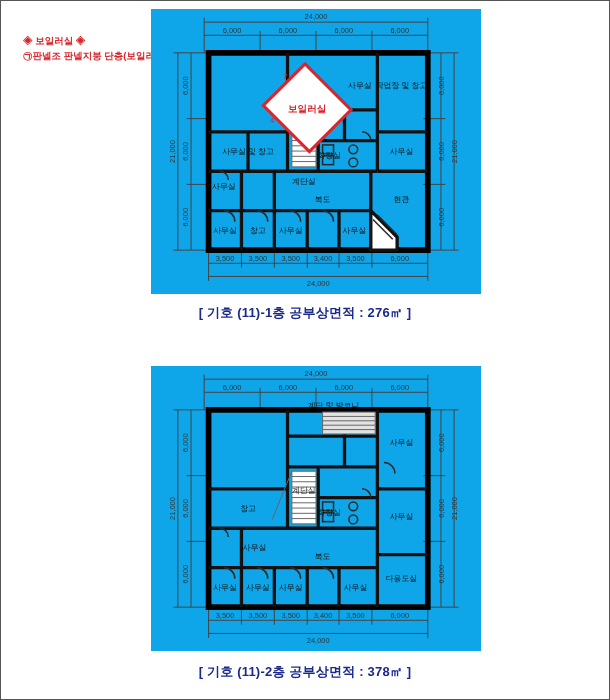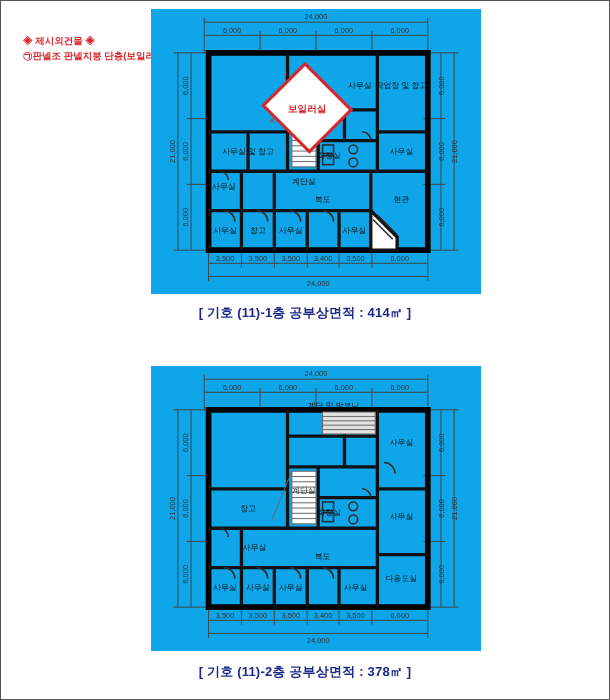--- a/index.html
+++ b/index.html
@@ -65,21 +65,21 @@
   .tdim{ font-family: "Liberation Sans", sans-serif; font-size: 3.4px; fill: #333; text-anchor: middle; }
   .tred{ font-family: "Liberation Sans", sans-serif; font-size: 4.4px; fill: #d8262c; text-anchor: middle; font-weight: bold; }
   .tredsm{ font-family: "Liberation Sans", sans-serif; font-size: 3.6px; fill: #d8262c; text-anchor: middle; }
 </style>
 </head>
 <body>
 
 <div class="page">
 
   <div class="notes">
-    <div class="note-line">◈ 제시외건물 ◈</div>
+    <div class="note-line">◈ 보일러실 ◈</div>
     <div class="note-line">㉠판넬조 판넬지붕 단층(보일러실) 약28㎡</div>
   </div>
 
   <div class="drawing" id="plan1">
     <svg viewBox="0 0 150 130" width="330" height="285">
 
       <g class="dim">
         <line x1="24" y1="6" x2="126" y2="6"></line>
         <line x1="24" y1="12" x2="126" y2="12"></line>
         <line x1="24" y1="4" x2="24" y2="20"></line>
@@ -217,21 +217,21 @@
 
       <g>
         <polygon class="red redfill" points="70,25 91,46 72,65 51,44"></polygon>
         <text class="tred" x="71" y="47">보일러실</text>
         <text class="tredsm" x="61" y="32">7</text>
         <text class="tredsm" x="55" y="52">4</text>
       </g>
     </svg>
   </div>
 
-  <div class="caption" id="caption1">[ 기호 (11)-1층 공부상면적 : 414㎡ ]</div>
+  <div class="caption" id="caption1">[ 기호 (11)-1층 공부상면적 : 276㎡ ]</div>
 
   <div class="drawing" id="plan2">
     <svg viewBox="0 0 150 130" width="330" height="285">
 
       <g class="dim">
         <line x1="24" y1="6" x2="126" y2="6"></line>
         <line x1="24" y1="12" x2="126" y2="12"></line>
         <line x1="24" y1="4" x2="24" y2="20"></line>
         <line x1="49.5" y1="10" x2="49.5" y2="20"></line>
         <line x1="75" y1="10" x2="75" y2="20"></line>

